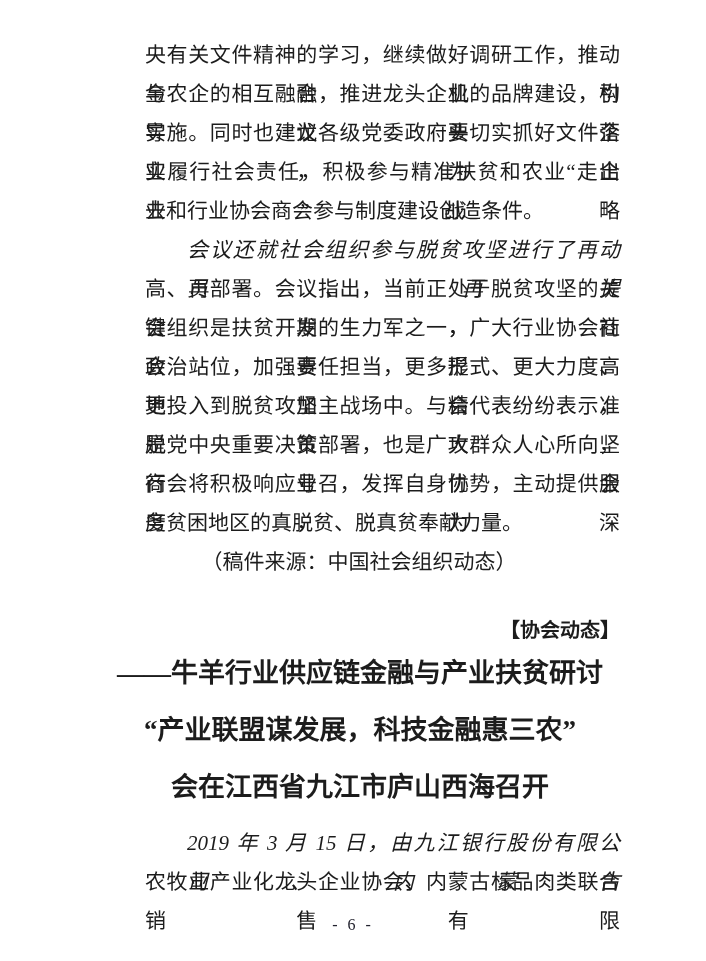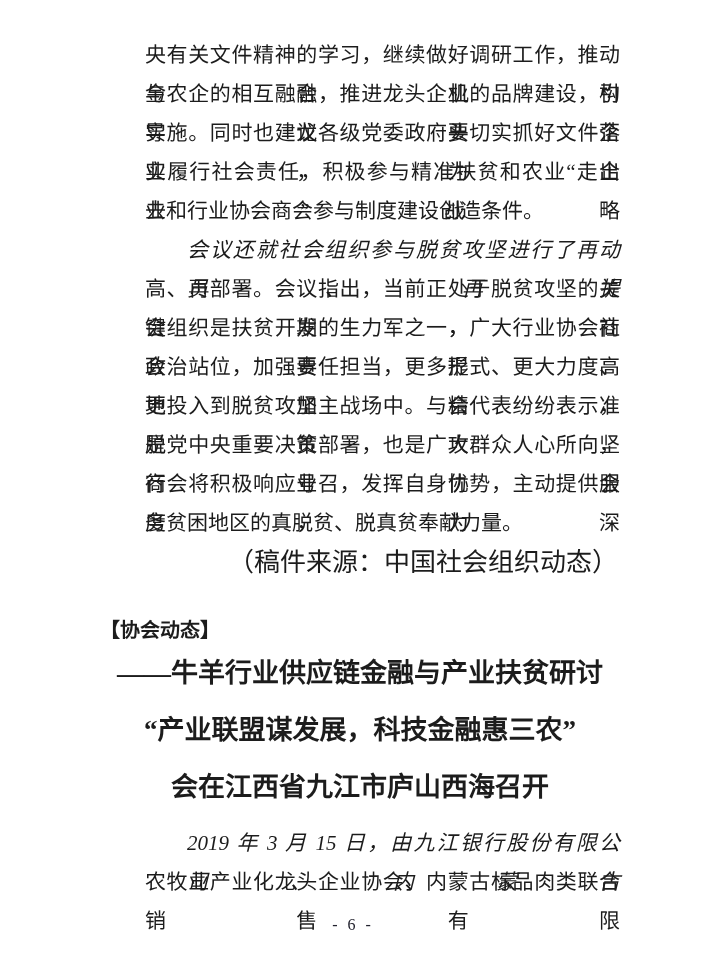--- a/index.html
+++ b/index.html
@@ -38,34 +38,34 @@
   }
   .indent {
     padding-left: 42px;
     font-style: italic;
   }
   .last-line {
     text-align: left;
     text-align-last: left;
   }
   .source-line {
-    font-size: 26px;
+    font-size: 21px;
     line-height: 39px;
     height: 39px;
-    text-align: right;
+    text-align: center;
     padding-right: 2px;
   }
   .section-header {
     margin-top: 29px;
     font-family: "Liberation Sans", "DejaVu Sans", sans-serif;
     font-weight: 700;
     font-size: 20px;
     line-height: 39px;
     height: 39px;
-    text-align: left;
+    text-align: right;
   }
   .title-block {
     margin-top: -5px;
   }
   .title-line {
     font-size: 27px;
     font-weight: 700;
     line-height: 57px;
     height: 57px;
     text-align: center;

